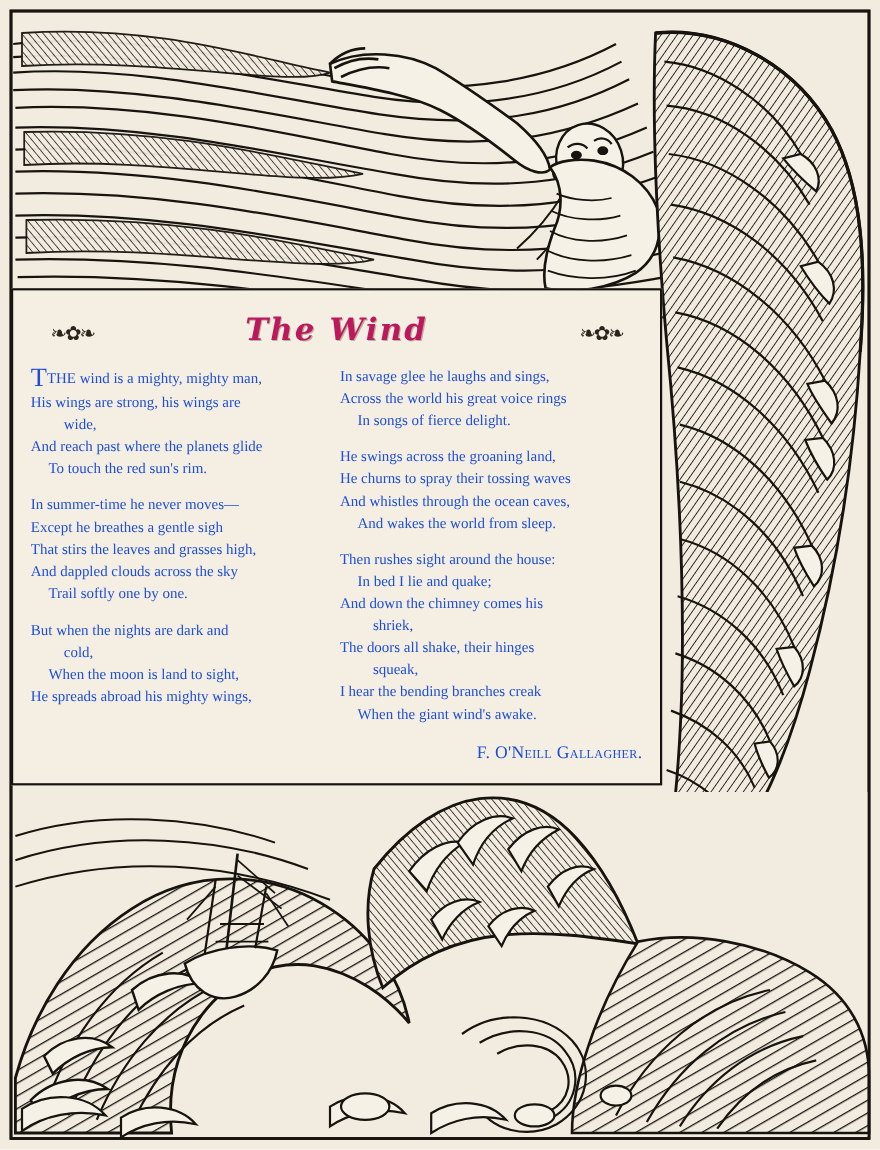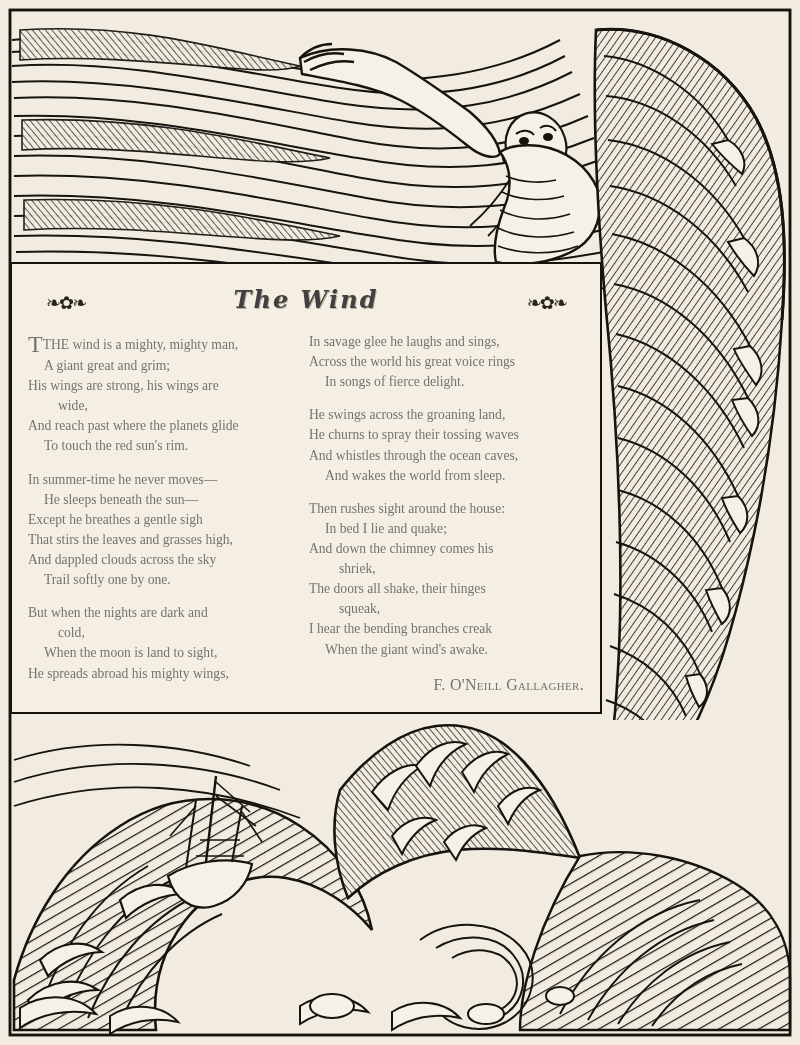--- a/index.html
+++ b/index.html
@@ -44,45 +44,45 @@
   }
 
   .poem-title {
     text-align: center;
     margin: 4px 0 10px 0;
     position: relative;
     height: 44px;
   }
   .poem-title .title-text {
     font-family: "DejaVu Serif", serif;
-    font-size: 24px;
+    font-size: 28px;
     font-weight: bold;
     font-style: italic;
     letter-spacing: 2px;
-    color: #404040;
+    color: #be185d;
     line-height: 44px;
     display: inline-block;
     text-shadow: 1px 1px 0 #b9b0a0;
   }
   .title-flourish {
     position: absolute;
     top: 14px;
     font-size: 18px;
     color: #2a251c;
     letter-spacing: -2px;
   }
   .title-flourish.left { left: 18px; }
   .title-flourish.right { right: 18px; }
 
   .columns {
     display: flex;
     gap: 6px;
     font-size: 13.6px;
     line-height: 1.48;
-    color: #737373;
+    color: #1d4ed8;
   }
   .col {
     flex: 1 1 50%;
   }
   .stanza {
     margin-bottom: 13px;
   }
   .stanza:last-child { margin-bottom: 16px; }
   .line {
     white-space: pre-wrap;
@@ -347,30 +347,28 @@
       <span class="title-text">The Wind</span>
       <span class="title-flourish right">❧✿❧</span>
     </div>
 
     <div class="columns">
 
       <div class="col">
 
         <div class="stanza">
           <div class="line dropcap-line"><span class="dropcap">T</span><span>THE wind is a mighty, mighty man,</span></div>
-          <div class="line ind1">A giant great and grim;</div>
           <div class="line">His wings are strong, his wings are</div>
           <div class="line ind2">wide,</div>
           <div class="line">And reach past where the planets glide</div>
           <div class="line ind1">To touch the red sun's rim.</div>
         </div>
 
         <div class="stanza">
           <div class="line">In summer-time he never moves—</div>
-          <div class="line ind1">He sleeps beneath the sun—</div>
           <div class="line">Except he breathes a gentle sigh</div>
           <div class="line">That stirs the leaves and grasses high,</div>
           <div class="line">And dappled clouds across the sky</div>
           <div class="line ind1">Trail softly one by one.</div>
         </div>
 
         <div class="stanza">
           <div class="line">But when the nights are dark and</div>
           <div class="line ind2">cold,</div>
           <div class="line ind1">When the moon is land to sight,</div>

